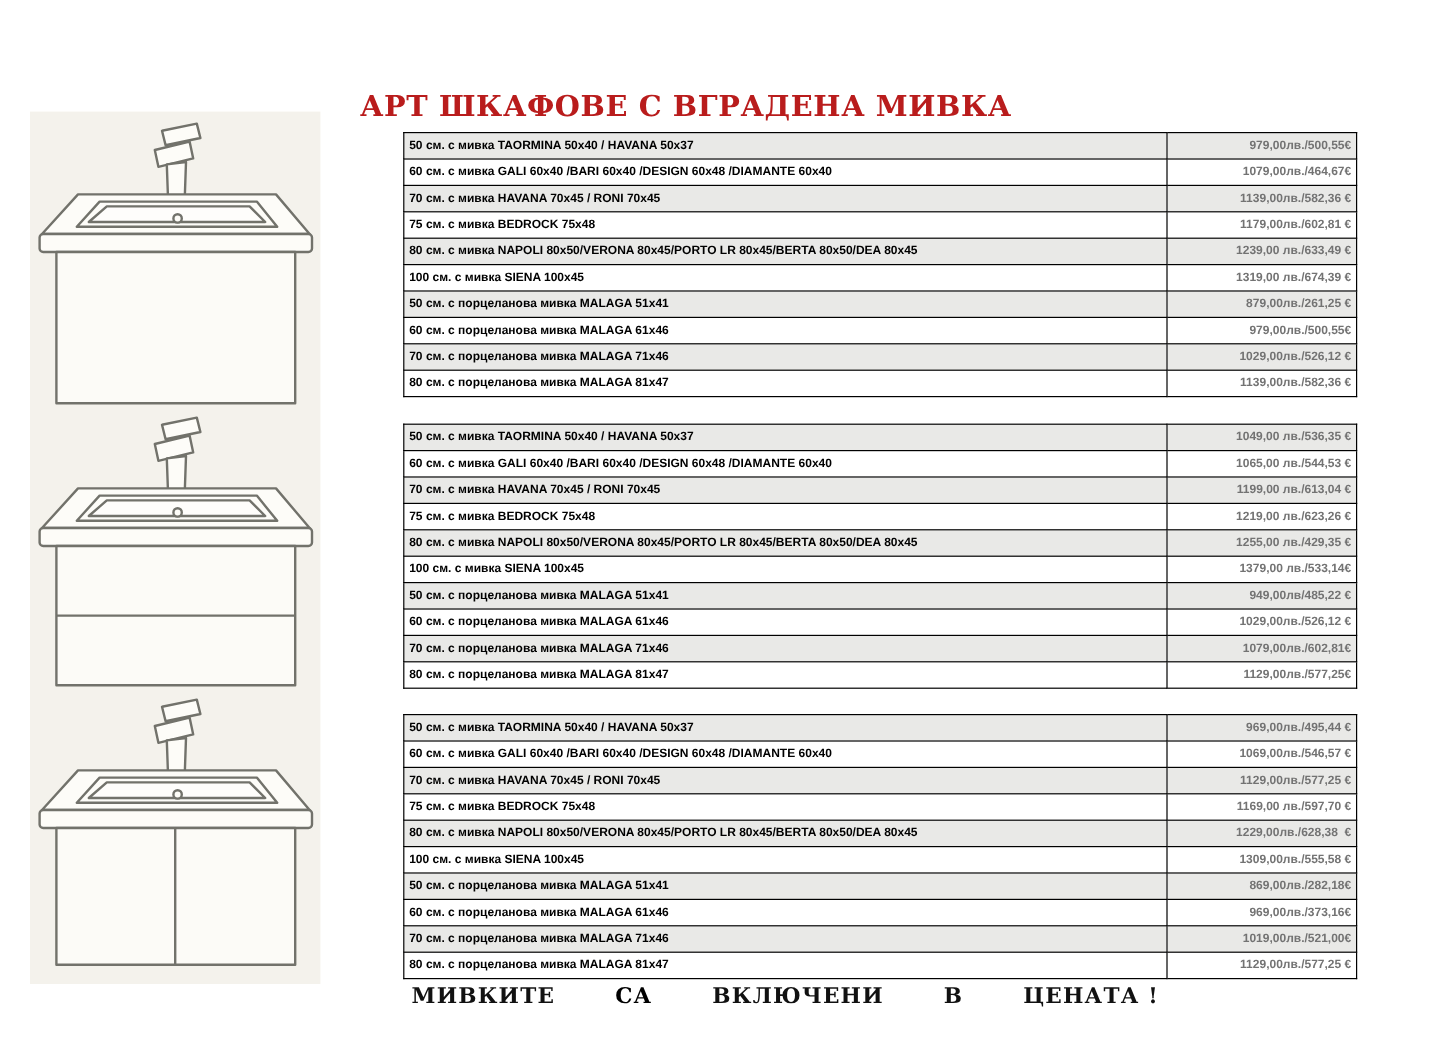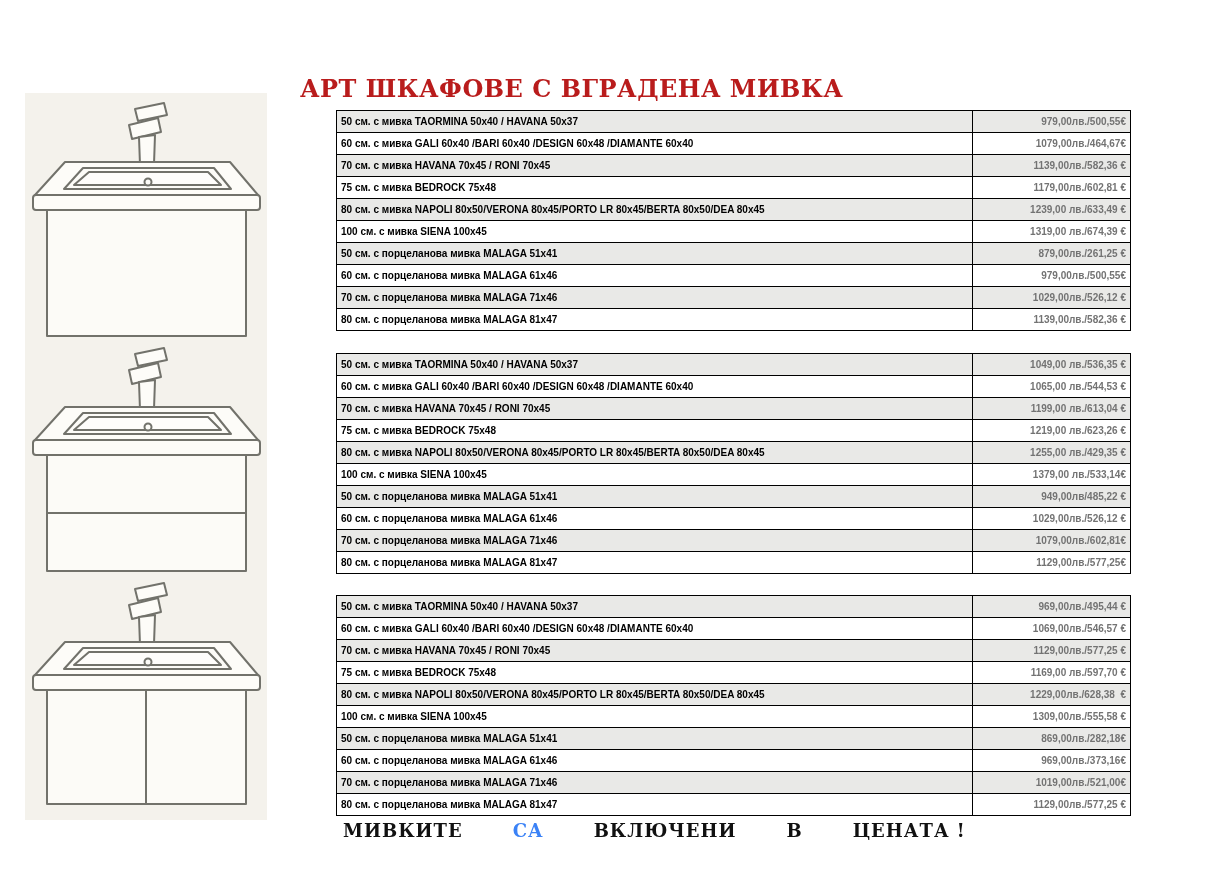--- a/index.html
+++ b/index.html
@@ -46,21 +46,21 @@
   tr.even td { background:#ffffff; }
   td.price { color:#737373; text-align:right; white-space:pre; }
 
   
   .footer-note {
     position:absolute; left:300px; top:820px; width:620px;
     display:flex; align-items:baseline; gap:50px;
     font-family:"DejaVu Serif", serif; font-weight:bold;
     font-size:18px; letter-spacing:1px; color:#111; white-space:nowrap;margin-left:43px;
   }
-  .footer-note .red { color:#3b82f6; }
+  .footer-note .red { color:#000000; }
 </style>
 </head>
 <body>
 
 <div class="page">
 
   <div class="doc-title">АРТ ШКАФОВЕ С ВГРАДЕНА МИВКА</div>
 
   <div class="art-strip">
 

